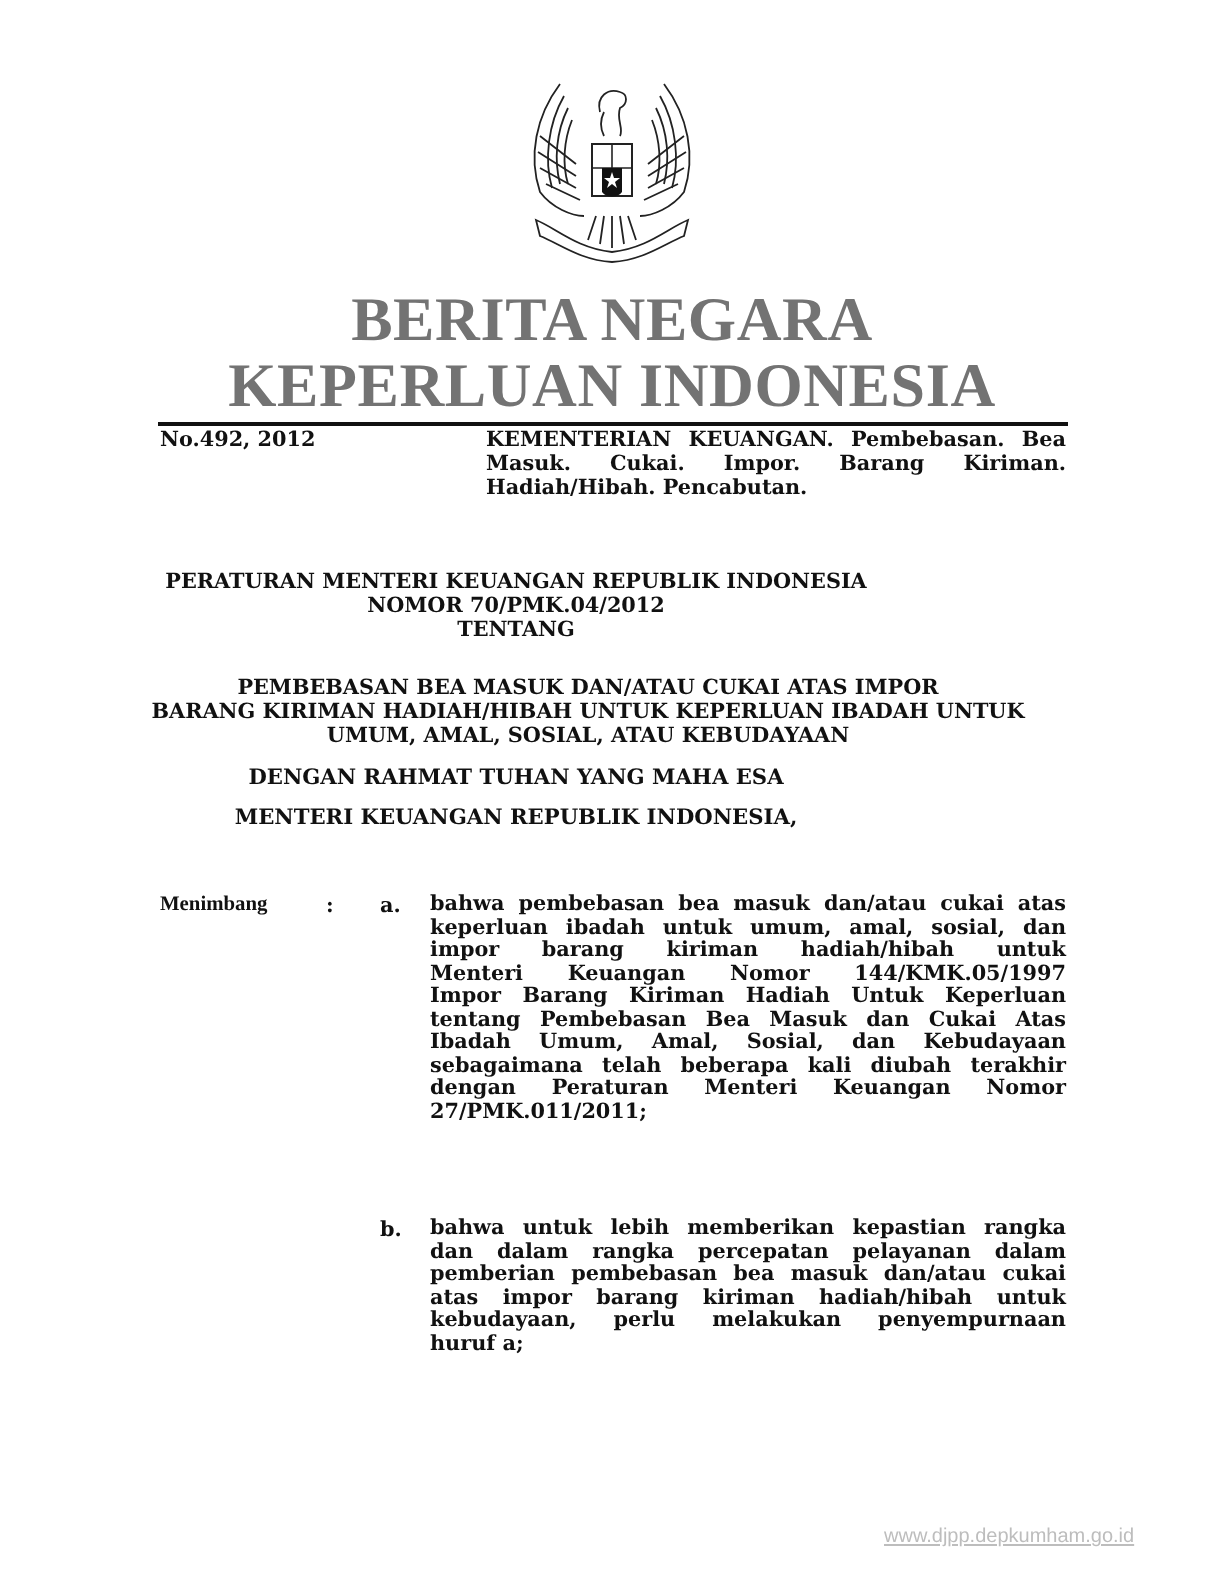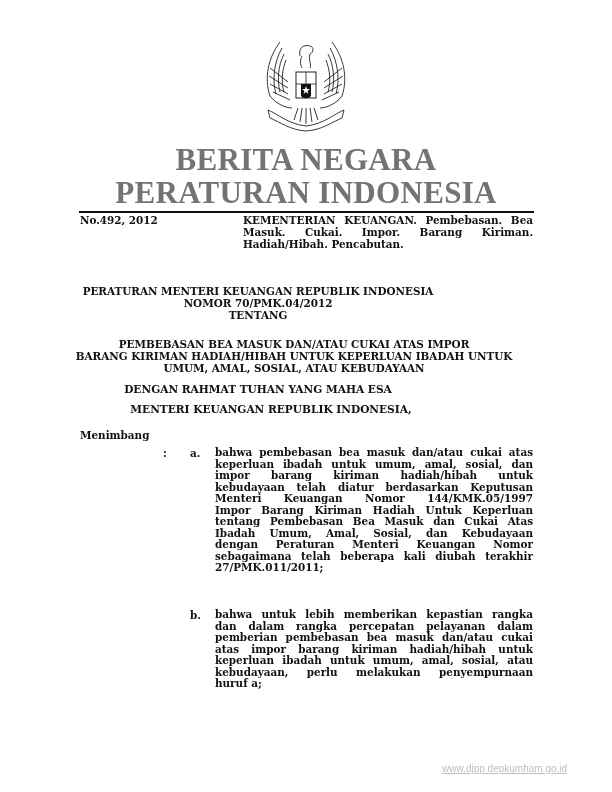--- a/index.html
+++ b/index.html
@@ -14,22 +14,22 @@
   .hdr-left { position: absolute; left: 80px; top: 214px; font-size: 10.4px; font-weight: bold; }
   .hdr-right { position: absolute; left: 243px; top: 214px; width: 290px; font-size: 10.4px;
                font-weight: bold; text-align: justify; line-height: 12.2px; }
   .hdr-right .l { display: block; text-align-last: justify; }
   .hdr-right .l.last { text-align-last: left; }
   .center-block { position: absolute; left: 0; width: 516px; text-align: center;
                   font-size: 10.4px; font-weight: bold; line-height: 12.2px; }
   .title1 { top: 285px; }
   .title2 { top: 338px; padding-left: 36px; }
   .invoc1 { top: 383px; font-size: 10.6px; }
-  .invoc2 { top: 403px; font-size: 10.6px; padding-left: 13px; }
-  .consider-label { position: absolute; left: 80px; top: 429px; font-size: 10.4px; font-weight: bold; }
+  .invoc2 { top: 403px; font-size: 10.6px; }
+  .consider-label { position: absolute; left: 80px; top: 447px; font-size: 10.4px; font-weight: bold; font-family: Liberation Serif, serif; }
   .consider-colon { position: absolute; left: 163px; top: 447px; font-size: 10.4px; font-weight: bold; }
   .item-marker { position: absolute; font-size: 10.4px; font-weight: bold; }
   .item-text { position: absolute; left: 215px; width: 318px; font-size: 10.4px; font-weight: bold;
                line-height: 11.5px; }
   .item-text .l { display: block; text-align: justify; text-align-last: justify; white-space: nowrap; }
   .item-text .l.last { text-align-last: left; }
   .footer-link { position: absolute; left: 442px; top: 763px; font-family: "Liberation Sans", sans-serif;
                  font-size: 10px; color: #bdbdbd; text-decoration: underline; }
 </style>
 </head>
@@ -61,21 +61,21 @@
 
     <rect x="38" y="34" width="20" height="26" fill="#fff" stroke="#222" stroke-width="1"></rect>
     <line x1="48" y1="34" x2="48" y2="60" stroke="#222" stroke-width="0.8"></line>
     <line x1="38" y1="46" x2="58" y2="46" stroke="#222" stroke-width="0.8"></line>
     <path d="M43 46 L53 46 L53 58 C51 61 45 61 43 58 Z" fill="#111"></path>
     <polygon points="48,48 49,51 52,51 49.5,53 50.5,56 48,54 45.5,56 46.5,53 44,51 47,51" fill="#fff"></polygon>
   </svg>
 </div>
 
 <div class="masthead mh1">BERITA NEGARA</div>
-<div class="masthead mh2">PERATURAN INDONESIA</div>
+<div class="masthead mh2">KEPERLUAN INDONESIA</div>
 
 <div class="rule"></div>
 
 <div class="hdr-left">No.492, 2012</div>
 <div class="hdr-right">
   <span class="l">KEMENTERIAN KEUANGAN. Pembebasan. Bea</span>
   <span class="l">Masuk. Cukai. Impor. Barang Kiriman.</span>
   <span class="l last">Hadiah/Hibah. Pencabutan.</span>
 </div>
 
@@ -93,34 +93,32 @@
 <div class="center-block invoc2">MENTERI KEUANGAN REPUBLIK INDONESIA,</div>
 
 <div class="consider-label">Menimbang</div>
 <div class="consider-colon">:</div>
 
 <div class="item-marker" style="left:190px; top:447px;">a.</div>
 <div class="item-text" style="top:447px;">
   <span class="l">bahwa pembebasan bea masuk dan/atau cukai atas</span>
   <span class="l">keperluan ibadah untuk umum, amal, sosial, dan</span>
   <span class="l">impor barang kiriman hadiah/hibah untuk</span>
-  <span class="l">kebudayaan telah diatur berdasarkan Keputusan</span>
   <span class="l">Menteri Keuangan Nomor 144/KMK.05/1997</span>
   <span class="l">Impor Barang Kiriman Hadiah Untuk Keperluan</span>
   <span class="l">tentang Pembebasan Bea Masuk dan Cukai Atas</span>
   <span class="l">Ibadah Umum, Amal, Sosial, dan Kebudayaan</span>
+  <span class="l">sebagaimana telah beberapa kali diubah terakhir</span>
   <span class="l">dengan Peraturan Menteri Keuangan Nomor</span>
-  <span class="l">sebagaimana telah beberapa kali diubah terakhir</span>
   <span class="l last">27/PMK.011/2011;</span>
 </div>
 
 <div class="item-marker" style="left:190px; top:609px;">b.</div>
 <div class="item-text" style="top:609px;">
   <span class="l">bahwa untuk lebih memberikan kepastian rangka</span>
   <span class="l">dan dalam rangka percepatan pelayanan dalam</span>
   <span class="l">pemberian pembebasan bea masuk dan/atau cukai</span>
   <span class="l">atas impor barang kiriman hadiah/hibah untuk</span>
-  <span class="l">keperluan ibadah untuk umum, amal, sosial, atau</span>
   <span class="l">kebudayaan, perlu melakukan penyempurnaan</span>
   <span class="l last">huruf a;</span>
 </div>
 
 <div class="footer-link">www.djpp.depkumham.go.id</div>
 
 </body></html>

